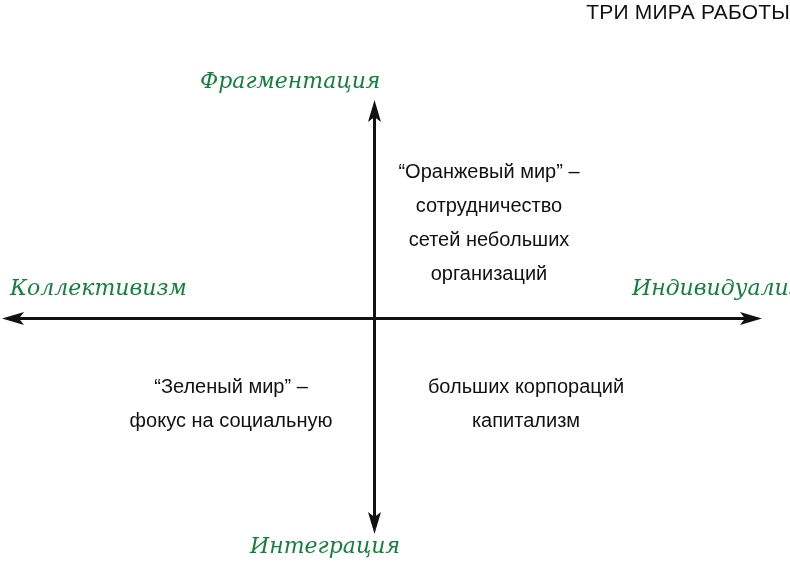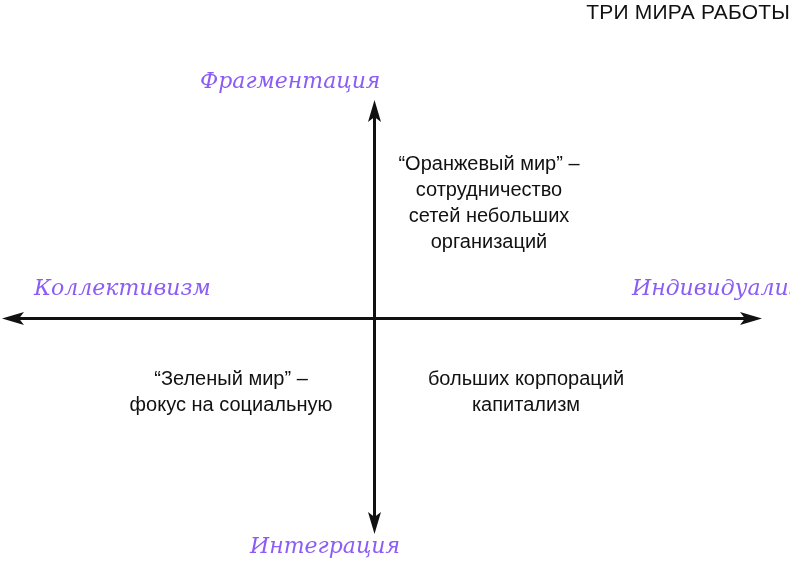--- a/index.html
+++ b/index.html
@@ -4,27 +4,27 @@
   <style>
     html, body { margin: 0; padding: 0; background: #ffffff; }
     body { width: 790px; height: 564px; position: relative; overflow: hidden; color: #111111; }
     .title {
       position: absolute; left: 0; top: 0; width: 790px; text-align: right;
       font-family: "Liberation Sans", sans-serif; font-size: 21px; letter-spacing: 0.2px;
       line-height: 24px; color: #111;
     }
     .axis-label {
       position: absolute; font-family: "DejaVu Serif", serif; font-style: italic;
-      font-size: 22px; color: #8b5cf6; white-space: nowrap; line-height: 26px;
+      font-size: 22px; color: #15803d; white-space: nowrap; line-height: 26px;
     }
     .quad {
       position: absolute; text-align: center; font-family: "Liberation Sans", sans-serif;
       font-size: 20px; line-height: 26px; color: #111; white-space: nowrap;
     }
-    .quad div { display: block; }
+    .quad div { display: block; margin-top: 8px; }
     svg.axes { position: absolute; left: 0; top: 0; }
   </style>
 </head>
 <body>
 
 <div class="title">ТРИ МИРА РАБОТЫ</div>
 
 <svg class="axes" width="790" height="564" viewBox="0 0 790 564">
   <g>
     <line x1="374.5" y1="112" x2="374.5" y2="522" stroke="#111" stroke-width="3"></line>
@@ -41,21 +41,21 @@
   <g>
     <path d="M2 318.5 L24 312 L19 318.5 L24 325 Z" fill="#111"></path>
   </g>
   <g>
     <path d="M762 318.5 L740 312 L745 318.5 L740 325 Z" fill="#111"></path>
   </g>
 </svg>
 
 <div class="axis-label" style="left:200px; top:68px;">Фрагментация</div>
 <div class="axis-label" style="left:250px; top:533px;">Интеграция</div>
-<div class="axis-label" style="left:10px; top:275px;margin-left:24px;">Коллективизм</div>
+<div class="axis-label" style="left:10px; top:275px;">Коллективизм</div>
 <div class="axis-label" style="left:632px; top:275px;">Индивидуализм</div>
 
 <div class="quad" style="left:384px; top:150px; width:210px;">
   <div>“Оранжевый мир” –</div>
   <div>сотрудничество</div>
   <div>сетей небольших</div>
   <div>организаций</div>
 </div>
 
 <div class="quad" style="left:118px; top:365px; width:226px;">

